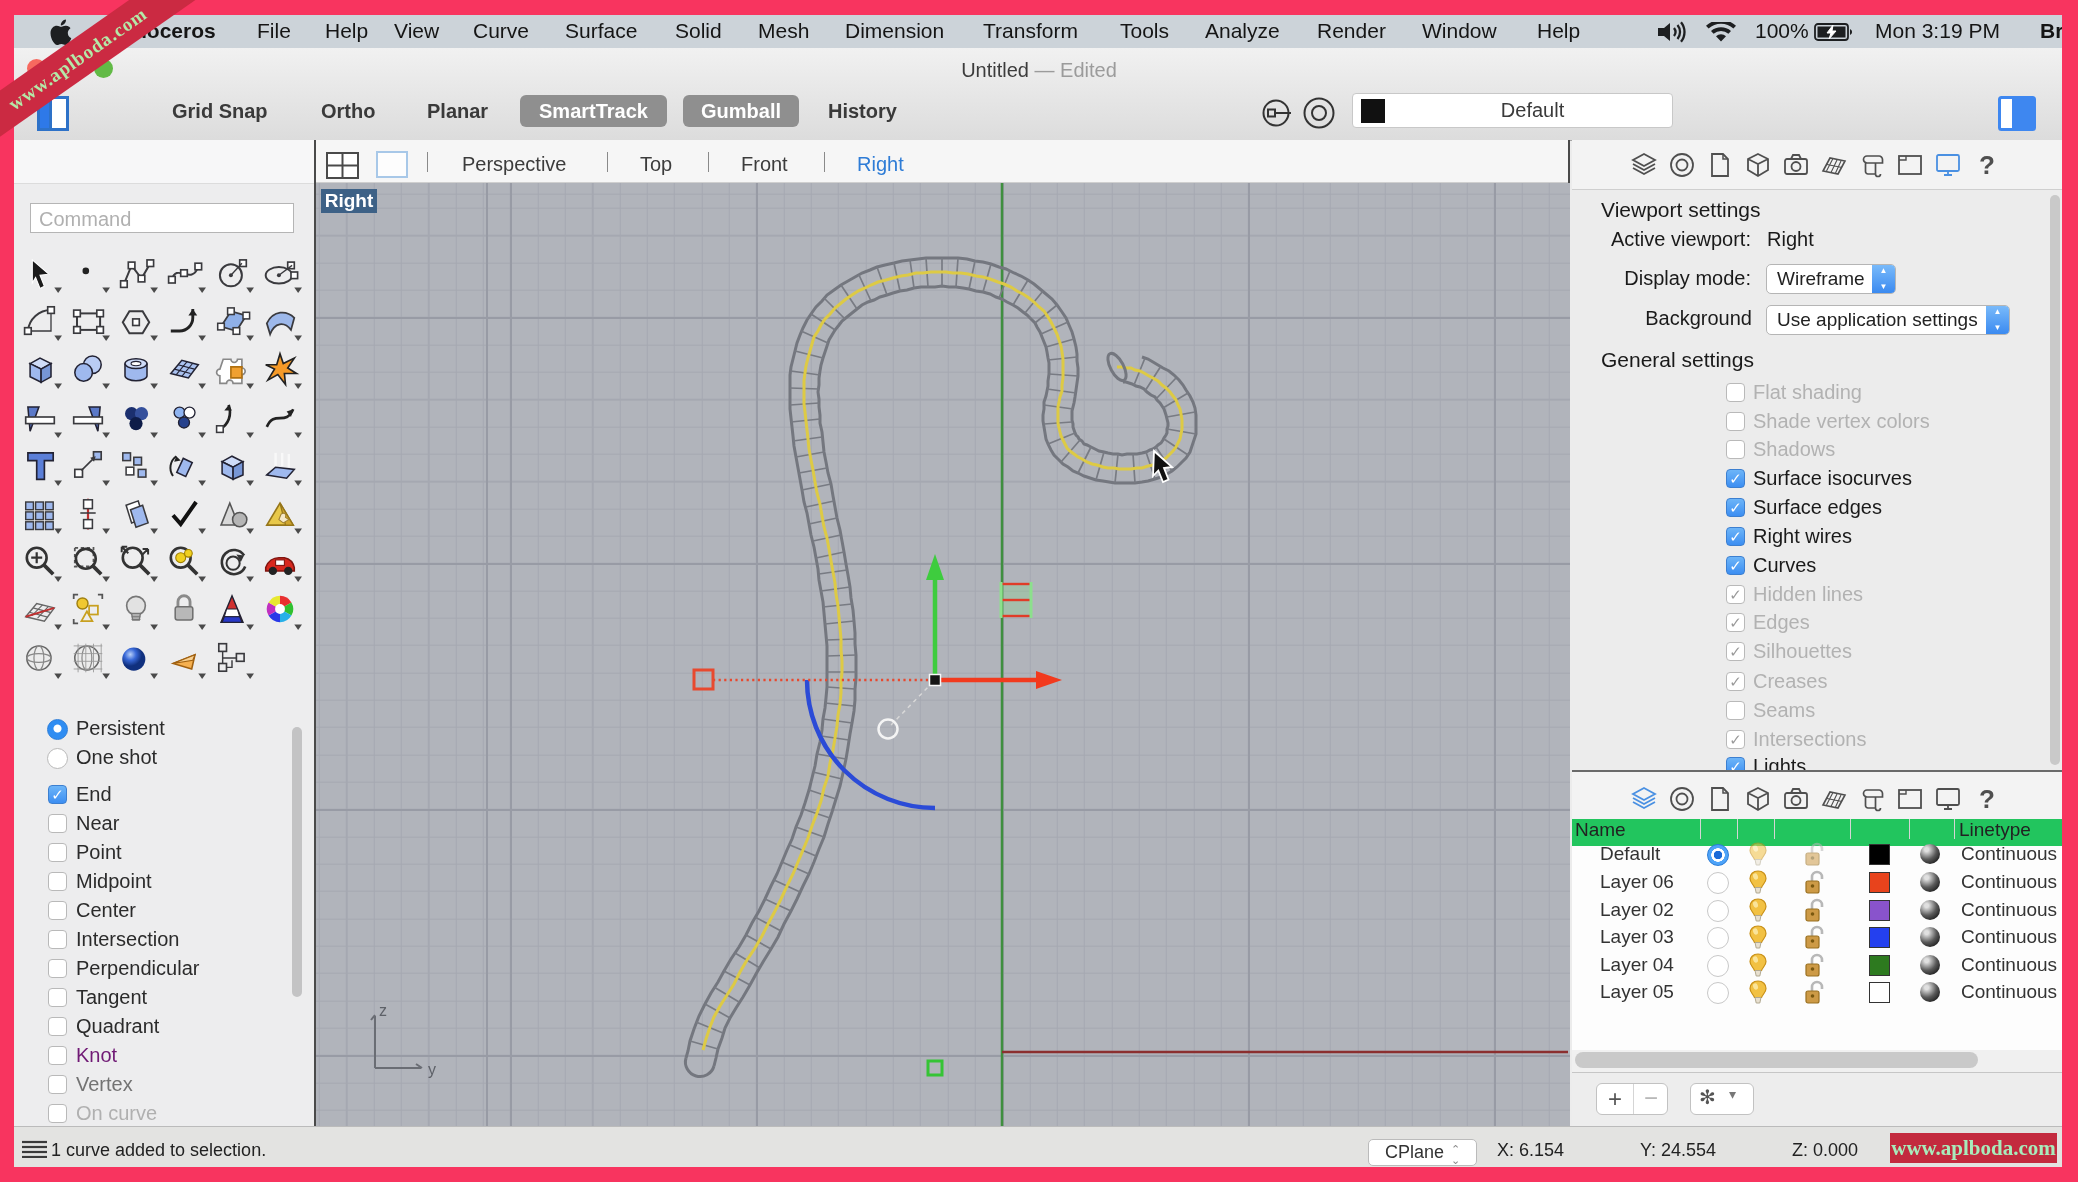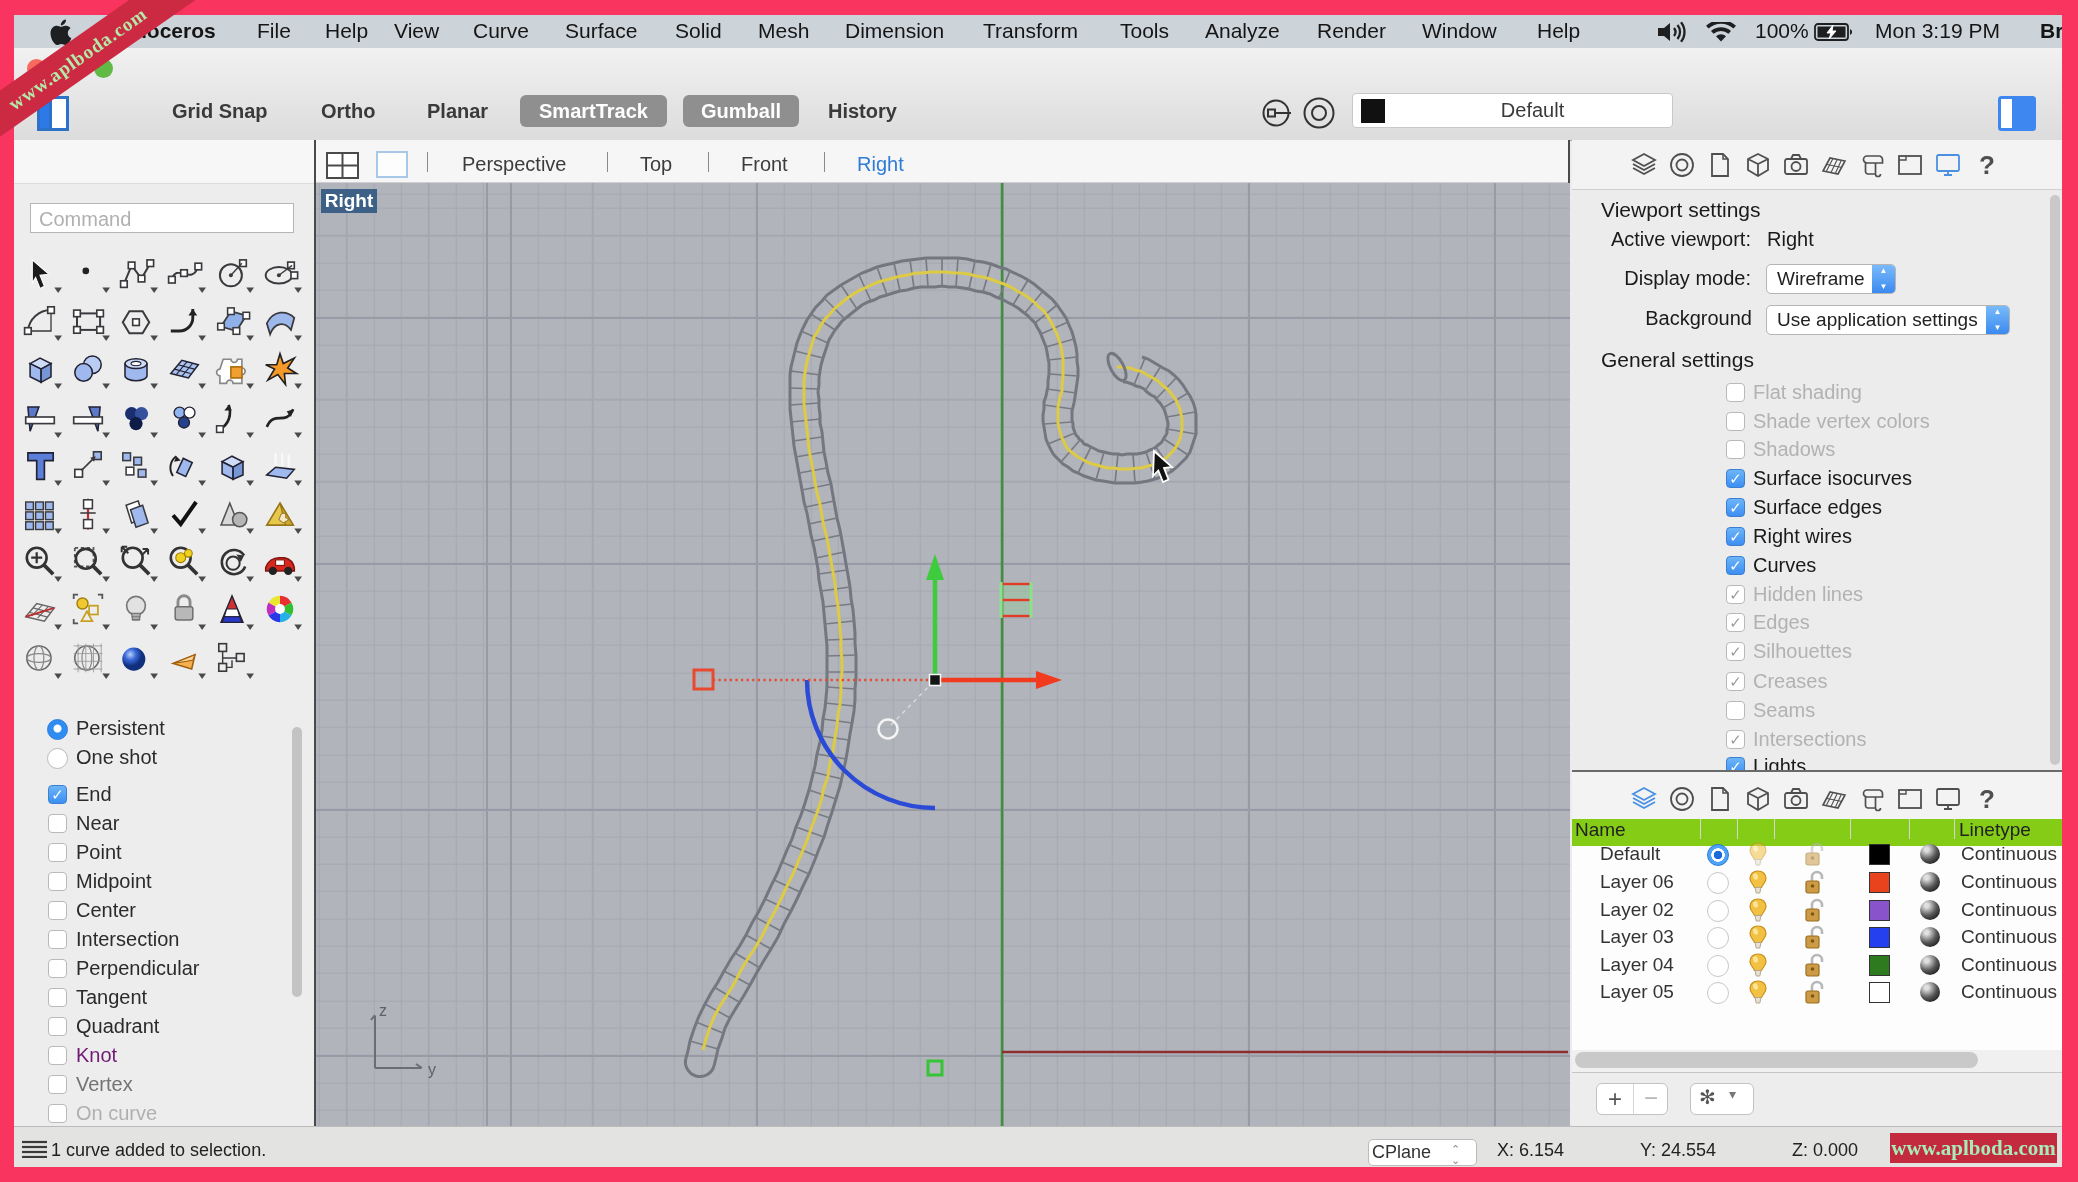--- a/index.html
+++ b/index.html
@@ -57,21 +57,21 @@
 .rcb{position:absolute;left:154px;width:19px;height:19px;border-radius:4px;background:#fff;border:1px solid #b9b9b9;box-sizing:border-box;text-align:center;line-height:17px;font-size:15px;}
 .rcb.blue{background:linear-gradient(#6db5f8,#3c8ef2);border:1px solid #3c7fd0;color:#fff;}
 .rcb.gcheck{color:#9a9a9a;}
 .dd{position:absolute;background:#fff;border:1px solid #b5b5b5;border-radius:5px;font-size:19px;color:#222;}
 .dd .stepper{position:absolute;right:0;top:0;bottom:0;width:23px;border-radius:0 4px 4px 0;
  background:linear-gradient(#79bafa,#3b8af0);color:#fff;}
 .dd .stepper:before{content:"▲";position:absolute;top:2px;left:0;right:0;text-align:center;font-size:8px;line-height:1;}
 .dd .stepper:after{content:"▼";position:absolute;bottom:2px;left:0;right:0;text-align:center;font-size:8px;line-height:1;}
 
 #laydiv{position:absolute;left:0;top:630px;width:490px;height:2px;background:#6a6a6a;}
-#layhead{position:absolute;left:0;top:679px;width:490px;height:27px;background:#84cc16;border-bottom:1px solid #d2d2d2;font-size:19px;color:#222;}
+#layhead{position:absolute;left:0;top:679px;width:490px;height:27px;background:#22c55e;border-bottom:1px solid #d2d2d2;font-size:19px;color:#222;}
 #layrows{position:absolute;left:0;top:706px;width:490px;height:204px;background:#fdfdfd;}
 .lrow{position:absolute;left:0;width:100%;height:27px;font-size:19px;color:#333;}
 #hscroll{position:absolute;left:0;top:910px;width:490px;height:22px;background:#f0f0f0;}
 #hscroll .thumb{position:absolute;left:15px;top:5px;width:405px;height:16px;border-radius:8px;background:#c9c9c9;}
 #layctl{position:absolute;left:0;top:932px;width:490px;height:54px;background:#ededed;border-top:1px solid #c6c6c6;}
 
 #statusbar{position:absolute;left:0;top:1111px;width:2048px;height:41px;background:#e3e3e1;border-top:1px solid #bbb;box-sizing:border-box;font-size:18px;color:#222;}
 #cplane{position:absolute;left:1354px;top:12px;width:107px;height:25px;background:#fff;border:1px solid #bbb;border-radius:5px;font-size:18px;color:#333;line-height:24px;}
 #badge{position:absolute;left:1890px;top:1133px;width:167px;height:30px;background:#c32a3e;
  text-align:center;line-height:30px;font-family:"Liberation Serif",serif;font-weight:bold;font-size:21px;color:#a8ebbb;}
@@ -121,20 +121,21 @@
         <path d="M19 2 L13 10 L17 10 L15 16 L22 8 L18 8 Z" fill="#fff" stroke="#fff" stroke-width="1"></path>
       </svg>
  <div class="mi" style="left:1861px">Mon 3:19 PM</div>
  <div class="mi" style="left:2026px;font-weight:bold">Br</div>
 </div>
 
 <div id="chrome">
  <div class="light" style="left:13px;background:#f7695f;"></div>
  <div class="light" style="left:47px;background:#f5bd4f;"></div>
  <div class="light" style="left:80px;background:#62ba46;"></div>
+ <div id="title"><span style="color:#3c3c3c">Untitled</span> <span class="ed">— Edited</span></div>
  <svg class="abs" style="left:23px;top:48px" width="32" height="35" viewBox="0 0 32 35">
         <rect x="1.5" y="1.5" width="29" height="32" fill="#fff" stroke="#2e72c8" stroke-width="3"></rect>
         <rect x="1.5" y="1.5" width="12" height="32" fill="#2e79e8" stroke="#2e72c8" stroke-width="3"></rect>
       </svg>
  <div class="tbtxt" style="left:158px;">Grid Snap</div>
  <div class="tbtxt" style="left:307px;">Ortho</div>
  <div class="tbtxt" style="left:413px;">Planar</div>
  <div class="tbbtn" style="left:506px;width:147px;">SmartTrack</div>
  <div class="tbbtn" style="left:669px;width:116px;">Gumball</div>
  <div class="tbtxt" style="left:814px;">History</div>
@@ -861,20 +862,20 @@
 <div id="statusbar">
  <svg class="abs" style="left:8px;top:13px" width="25" height="18" viewBox="0 0 25 18">
         <g stroke="#3a3a3a" stroke-width="2.2">
           <line x1="0" y1="2" x2="25" y2="2"></line>
           <line x1="0" y1="7" x2="25" y2="7"></line>
           <line x1="0" y1="12" x2="25" y2="12"></line>
           <line x1="0" y1="17" x2="25" y2="17"></line>
         </g>
       </svg>
  <div class="abs" style="left:37px;top:13px">1 curve added to selection.</div>
- <div id="cplane"><span style="padding-left:3px">CPlane</span><span class="abs" style="left:82px;top:-3px;font-size:11px;color:#888">⌃<br></span><span class="abs" style="left:82px;top:8px;font-size:11px;color:#888">⌄</span></div>
+ <div id="cplane"><span style="padding-left:16px">CPlane</span><span class="abs" style="left:82px;top:-3px;font-size:11px;color:#888">⌃<br></span><span class="abs" style="left:82px;top:8px;font-size:11px;color:#888">⌄</span></div>
  <div class="abs" style="left:1483px;top:13px">X: 6.154</div>
  <div class="abs" style="left:1626px;top:13px">Y: 24.554</div>
  <div class="abs" style="left:1778px;top:13px">Z: 0.000</div>
 </div>
 </div>
 <div id="badge">www.aplboda.com</div>
 <div id="ribbon">www.aplboda.com</div>
 
 </body></html>

